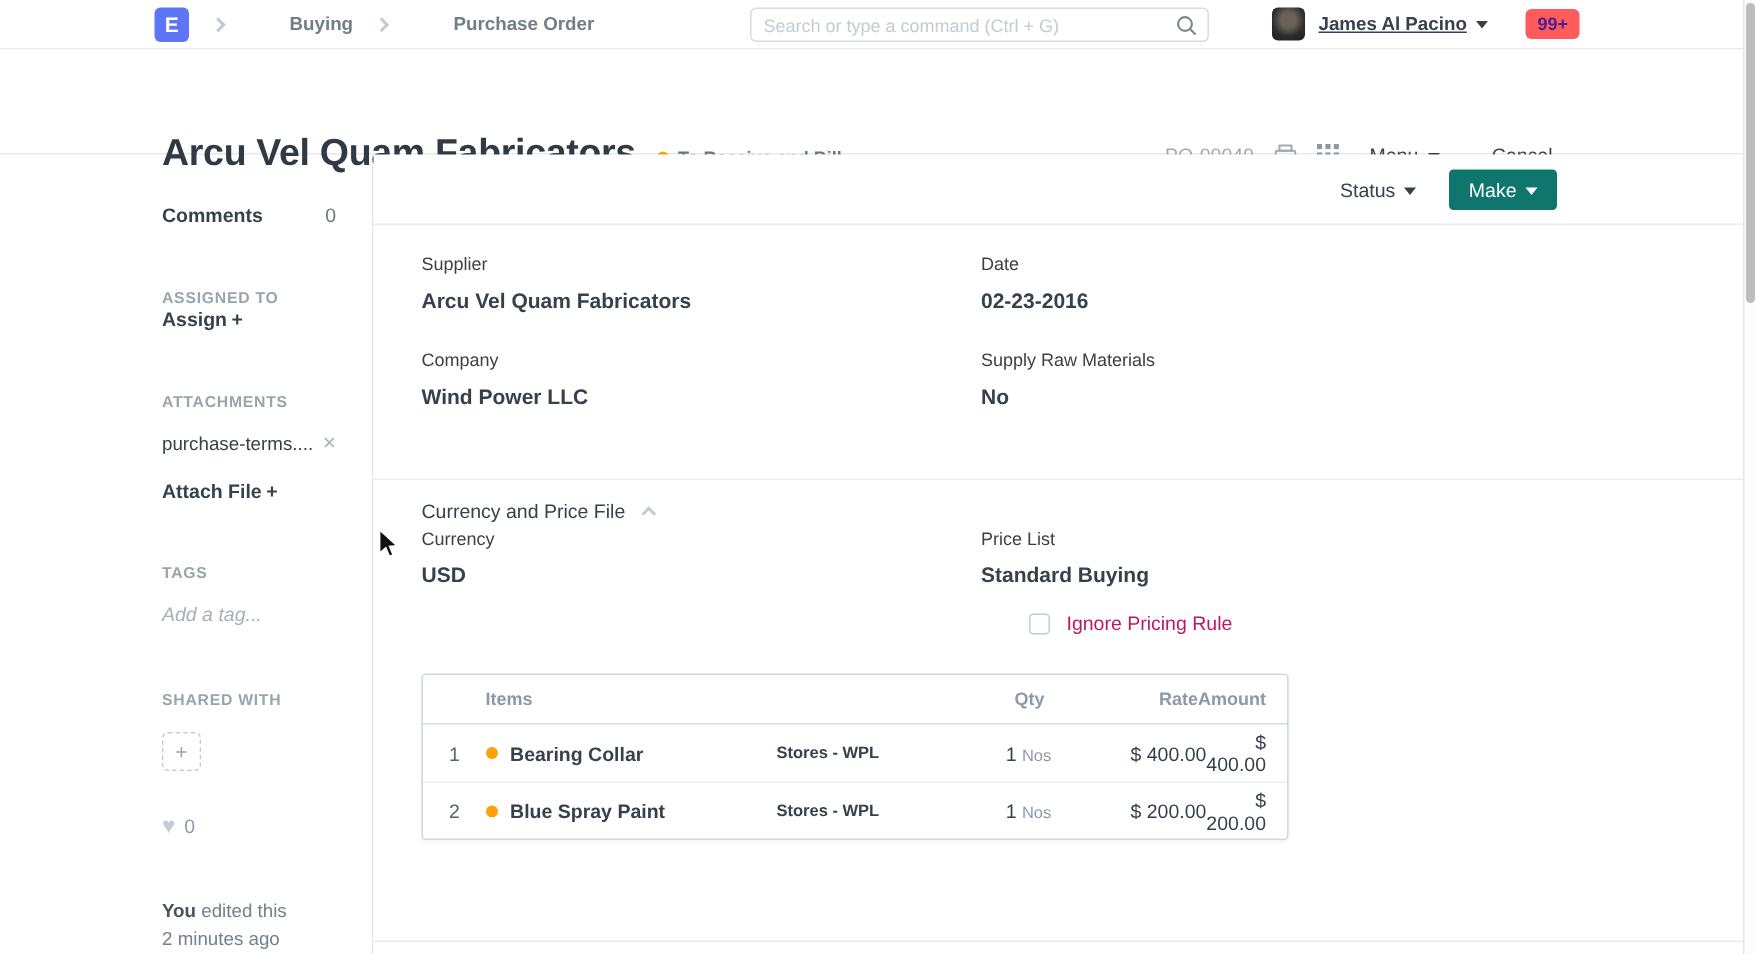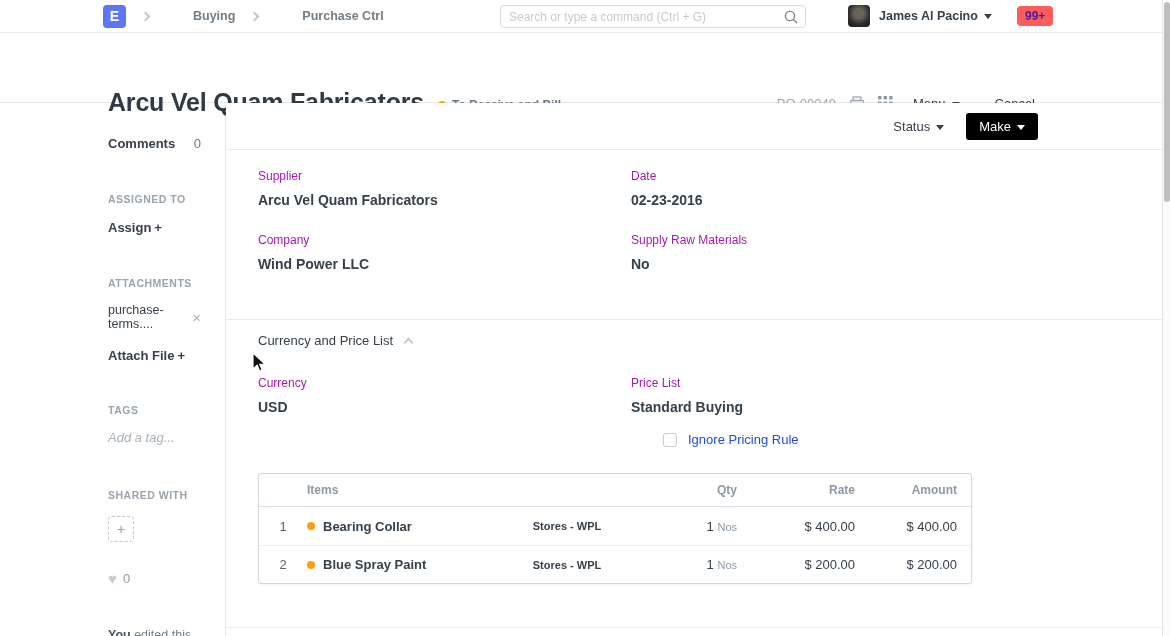--- a/index.html
+++ b/index.html
@@ -13,21 +13,21 @@
     font-weight:bold; font-size:14px; display:flex; align-items:center; justify-content:center; }
   .crumb-sep { display:inline-block; width:7px; height:7px; border-top:2px solid #c3cad2;
     border-right:2px solid #c3cad2; transform:rotate(45deg); margin:0 14px 0 16px; }
   .crumb { color:#737d86; font-weight:bold; font-size:12.5px; cursor:pointer;padding-left:30px; }
   .search-wrap { position:absolute; left:500px; top:5px; width:306px; height:23px;
     border:1px solid #d6dce1; border-radius:4px; background:#fff; display:flex; align-items:center; }
   .search-wrap input { flex:1; border:none; outline:none; font-size:12px; padding:0 8px;
     color:#36414c; background:transparent; font-family:inherit; }
   .search-wrap input::placeholder { color:#c4cbd2; }
   .search-icon { margin-right:7px; display:flex; }
-  .nav-user { position:absolute; left:848px; top:5px; display:flex; align-items:center; cursor:pointer; }
+  .nav-user { position:absolute; left:848px; top:5px; display:flex; align-items:center; cursor:pointer;text-decoration:underline; }
   .avatar { width:22px; height:22px; border-radius:4px;
     background:radial-gradient(circle at 50% 38%, #6b6257 0 28%, #2c2c2e 62%, #1c1c1e 100%); }
   .nav-username { margin-left:9px; font-weight:bold; font-size:12.5px; color:#36414c; }
   .caret { display:inline-block; width:0; height:0; border-left:4px solid transparent;
     border-right:4px solid transparent; border-top:5px solid #36414c; margin-left:6px; vertical-align:middle; }
   .notif-badge { position:absolute; left:1017px; top:6px; background:#ff5b5b; color:#4c1d95;
     font-weight:bold; font-size:12px; border-radius:4px; padding:3px 8px; cursor:pointer; }
 
   
   .page-head { position:relative; height:70px; border-bottom:1px solid #e4e8eb; background:#fff; }
@@ -37,21 +37,21 @@
   .dot { width:8px; height:8px; border-radius:50%; background:#ffa00a; }
   .indicator-label { margin-left:6px; font-size:12px; font-weight:bold; color:#687683; }
   .head-actions { position:absolute; right:135px; top:63px; display:flex; align-items:center; }
   .doc-id { color:#9fa8b1; font-size:13px; }
   .hicon { margin-left:13px; display:flex; cursor:pointer; }
   .menu-btn { margin-left:20px; color:#36414c; font-size:13px; cursor:pointer; }
   .cancel-btn { margin-left:35px; color:#36414c; font-size:13px; cursor:pointer; }
 
   
   .layout { display:flex; height:533px; }
-  .sidebar { width:226px; border-right:1px solid #e5e8eb; padding:33px 24px 0 108px; flex-shrink:0; }
+  .sidebar { width:249px; border-right:1px solid #e5e8eb; padding:33px 24px 0 108px; flex-shrink:0; }
   .sb-row { display:flex; justify-content:space-between; align-items:center; }
   .sb-strong { font-weight:bold; font-size:13px; color:#36414c; cursor:pointer; }
   .sb-count { color:#6c7680; font-size:13px; }
   .caps { font-size:10.5px; font-weight:bold; color:#9aa4ac; letter-spacing:0.5px; }
   .sb-link { font-weight:bold; font-size:13px; color:#36414c; cursor:pointer; }
   .sb-plus { font-weight:bold; margin-left:3px; }
   .attach-row { display:flex; justify-content:space-between; align-items:center; }
   .attach-name { font-size:12.5px; color:#36414c; cursor:pointer; }
   .attach-x { color:#aab2ba; font-size:15px; cursor:pointer; line-height:1; }
   .tag-input { font-style:italic; color:#a7b1b9; font-size:13px; cursor:text; }
@@ -62,43 +62,43 @@
   .like-count { margin-left:6px; color:#8d99a6; font-size:13px; }
   .activity { font-size:12.5px; color:#74808a; line-height:1.35; }
   .activity b { color:#4a545e; }
   .activity .when { margin-top:2px; }
 
   
   .main { position:relative; flex:1; background:#fff; }
   .toolbar { height:47px; display:flex; align-items:center; justify-content:flex-end;
     padding-right:132px; border-bottom:1px solid #e9ecef; }
   .status-btn { font-size:13px; color:#36414c; cursor:pointer; margin-right:22px; }
-  .make-btn { background:#000000; color:#fff; font-size:13px; border:none; border-radius:3px;
+  .make-btn { background:#0f766e; color:#fff; font-size:13px; border:none; border-radius:3px;
     padding:6px 13px; cursor:pointer; font-family:inherit; }
   .make-btn .caret { border-top-color:#fff; }
 
   .form-fields { padding:19px 0 0 32px; }
   .form-row { display:flex; }
   .form-col { width:373px; }
-  .f-label { font-size:12px; color:#a21caf; margin-bottom:9px; }
+  .f-label { font-size:12px; color:#404040; margin-bottom:9px; }
   .f-value { font-size:14px; font-weight:bold; color:#36414c; }
   .row-gap { margin-top:25px; }
 
   .form-section { margin-top:47px; border-top:1px solid #eaedf0; padding:13px 0 0 32px; }
   .section-head { display:flex; align-items:center; cursor:pointer; }
   .section-title { font-size:13px; color:#36414c; }
   .chev-up { display:inline-block; width:7px; height:7px; border-left:2px solid #c3cad2;
     border-top:2px solid #c3cad2; transform:rotate(45deg); margin-left:12px; margin-top:3px; }
-  .section-fields { margin-top:28px; }
+  .section-fields { margin-top:4px; }
   .checkbox-row { margin-top:17px; margin-left:405px; display:flex; align-items:center; }
   .checkbox { width:14px; height:14px; border:1px solid #c2ccd4; border-radius:3px; background:#fff; cursor:pointer; }
-  .checkbox-label { margin-left:11px; font-size:13px; color:#1d4ed8; }
-
-  
-  .grid { margin:26px 0 0 32px; width:714px; border:1px solid #d1d8dd; border-radius:3px;
+  .checkbox-label { margin-left:11px; font-size:13px; color:#be185d; }
+
+  
+  .grid { margin:26px 0 0 32px; width:578px; border:1px solid #d1d8dd; border-radius:3px;
     background:#fff; box-shadow:0 1px 3px rgba(0,0,0,0.05); }
   .g-row { display:flex; align-items:center; height:38px; border-top:1px solid #edf0f2; cursor:pointer; }
   .g-head { height:33px; border-top:none; border-bottom:1px solid #d8dee3; cursor:default; }
   .g-idx { width:48px; text-align:center; color:#5a646e; font-size:13px; }
   .g-name { width:200px; display:flex; align-items:center; }
   .g-name .dot { margin-right:8px; flex-shrink:0; }
   .g-name-text { font-weight:bold; font-size:13px; color:#36414c; }
   .g-wh { width:120px; text-align:center; font-size:11px; font-weight:bold; color:#36414c; }
   .g-qty { width:110px; text-align:right; font-size:13px; color:#36414c; }
   .g-qty .uom { font-size:11px; color:#8d99a6; }
@@ -119,21 +119,21 @@
 </style>
 </head>
 <body>
 
 <nav class="navbar">
   <div class="nav-left">
     <div class="logo">E</div>
     <span class="crumb-sep"></span>
     <span class="crumb">Buying</span>
     <span class="crumb-sep"></span>
-    <span class="crumb">Purchase Ctrl</span>
+    <span class="crumb">Purchase Order</span>
   </div>
 
   <div class="search-wrap">
     <input type="text" placeholder="Search or type a command (Ctrl + G)" style="">
     <span class="search-icon">
       <svg width="14" height="14" viewBox="0 0 14 14">
           <circle cx="6" cy="6" r="4.6" fill="none" stroke="#7d878f" stroke-width="1.4"></circle>
           <line x1="9.4" y1="9.4" x2="13" y2="13" stroke="#7d878f" stroke-width="1.4"></line>
         </svg>
     </span>
@@ -189,21 +189,21 @@
 
 <div class="layout">
 
   <aside class="sidebar">
     <div class="sb-row">
       <span class="sb-strong">Comments</span>
       <span class="sb-count">0</span>
     </div>
 
     <div class="caps" style="margin-top:42px;">ASSIGNED TO</div>
-    <div style="margin-top:15px;">
+    <div style="">
       <span class="sb-link">
         <span>Assign</span><span class="sb-plus">+</span>
       </span>
     </div>
 
     <div class="caps" style="margin-top:42px;">ATTACHMENTS</div>
     <div class="attach-row" style="margin-top:14px;">
       <span class="attach-name">purchase-terms....</span>
       <span class="attach-x">×</span>
     </div>
@@ -259,21 +259,21 @@
         </div>
         <div class="form-col">
           <div class="f-label">Supply Raw Materials</div>
           <div class="f-value">No</div>
         </div>
       </div>
     </div>
 
     <div class="form-section">
       <div class="section-head">
-        <span class="section-title">Currency and Price List</span>
+        <span class="section-title">Currency and Price File</span>
         <span class="chev-up"></span>
       </div>
       <div class="form-row section-fields">
         <div class="form-col">
           <div class="f-label">Currency</div>
           <div class="f-value">USD</div>
         </div>
         <div class="form-col">
           <div class="f-label">Price List</div>
           <div class="f-value">Standard Buying</div>

